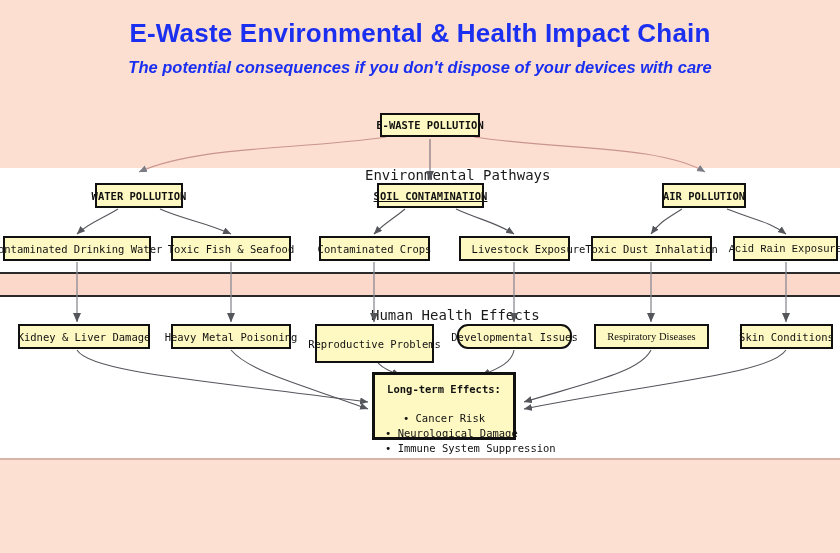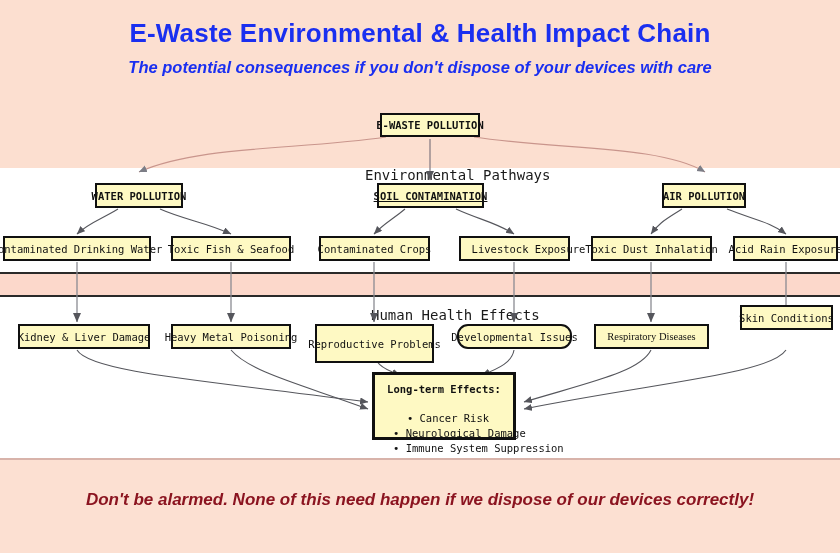--- a/index.html
+++ b/index.html
@@ -49,21 +49,21 @@
     text-align:center;white-space:nowrap;
     z-index:5;
   }
   .node.root{font-weight:bold;}
   .node.cat{font-weight:bold;}
   .node.longterm{
     border:3px solid #101010;display:block;padding:7px 10px 8px 10px;
     text-align:center;line-height:15px;
   }
   .lt-title{font-weight:bold;display:block;margin-bottom:14px;}
-  .lt-item{display:block;margin-left:8px;}
+  .lt-item{display:block;}
 
   svg#wires{position:absolute;left:0;top:0;width:840px;height:553px;z-index:2;}
 </style>
 </head>
 <body>
 
 <div id="stage">
 
   <div class="band" id="band-top"></div>
   <div class="band" id="band-mid"></div>
@@ -125,31 +125,30 @@
 
   <div class="node cat" style="left:95px;top:183px;width:88px;height:25px;">WATER POLLUTION</div>
   <div class="node cat" style="left:377px;top:183px;width:107px;height:25px;text-decoration:underline;">SOIL CONTAMINATION</div>
   <div class="node cat" style="left:662px;top:183px;width:84px;height:25px;">AIR POLLUTION</div>
 
   <div class="node" style="left:3px;top:236px;width:148px;height:25px;">Contaminated Drinking Water</div>
   <div class="node" style="left:171px;top:236px;width:120px;height:25px;">Toxic Fish &amp; Seafood</div>
   <div class="node" style="left:319px;top:236px;width:111px;height:25px;">Contaminated Crops</div>
   <div class="node" style="left:459px;top:236px;width:111px;height:25px;padding-left:28px;">Livestock Exposure</div>
   <div class="node" style="left:591px;top:236px;width:121px;height:25px;">Toxic Dust Inhalation</div>
-  <div class="node" style="left:733px;top:236px;width:105px;height:25px;">Acid Rain Exposure</div>
+  <div class="node" style="left:733px;top:236px;width:105px;height:25px;font-family:Liberation Mono, monospace;">Acid Rain Exposure</div>
 
   <div class="node" style="left:18px;top:324px;width:132px;height:25px;">Kidney &amp; Liver Damage</div>
   <div class="node" style="left:171px;top:324px;width:120px;height:25px;">Heavy Metal Poisoning</div>
   <div class="node" style="left:315px;top:324px;width:119px;height:39px;">Reproductive Problems</div>
   <div class="node" style="left:457px;top:324px;width:115px;height:25px;border-radius:11px;">Developmental Issues</div>
   <div class="node" style="left:594px;top:324px;width:115px;height:25px;font-family:Liberation Serif, serif;">Respiratory Diseases</div>
-  <div class="node" style="left:740px;top:305px;width:93px;height:25px;">Skin Conditions</div>
+  <div class="node" style="left:740px;top:324px;width:93px;height:25px;">Skin Conditions</div>
 
   <div class="node longterm" style="left:372px;top:372px;width:144px;height:68px;">
     <span class="lt-title">Long-term Effects:</span>
     <span class="lt-item">• Cancer Risk</span>
     <span class="lt-item">• Neurological Damage</span>
     <span class="lt-item">• Immune System Suppression</span>
   </div>
 
-  <div id="footer-note">Don't be alarmed. None of this need happen if we dispose of our devices correctly!</div>
 
 </div>
 
 </body></html>

